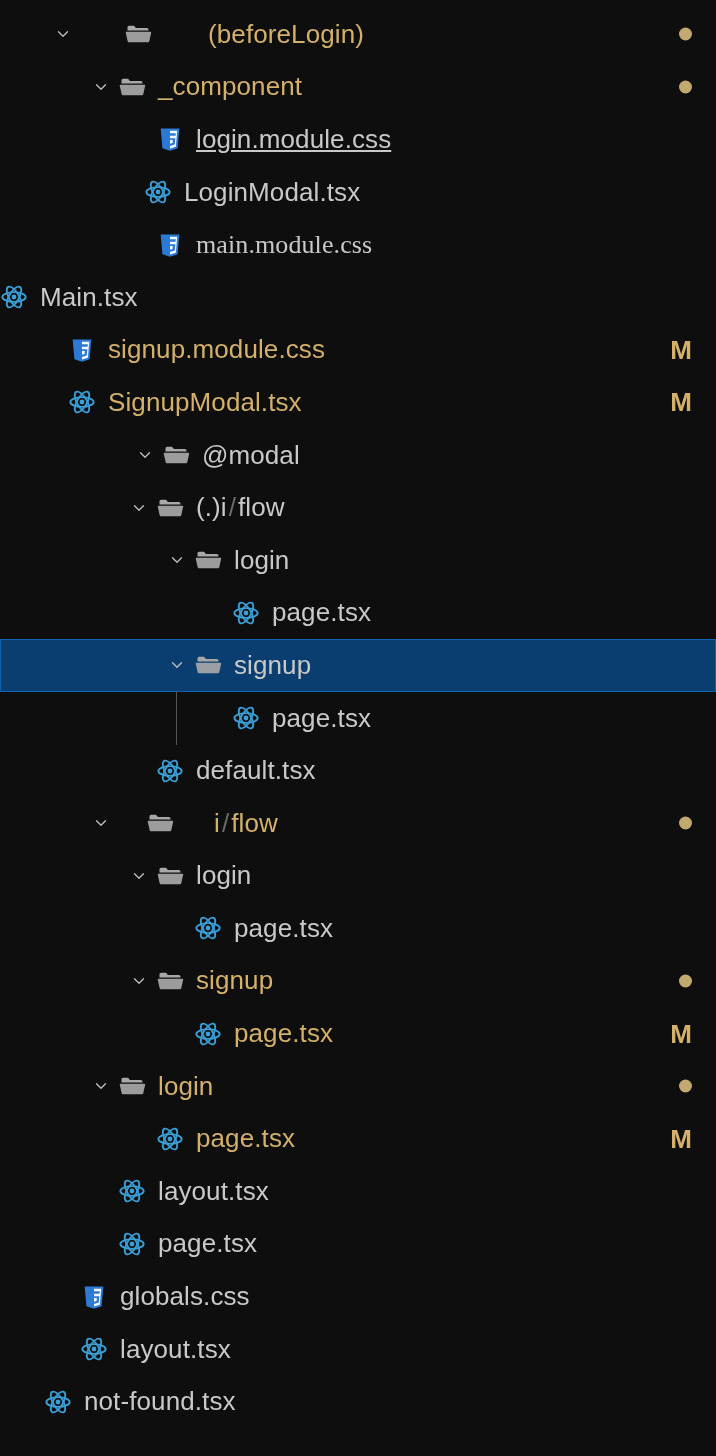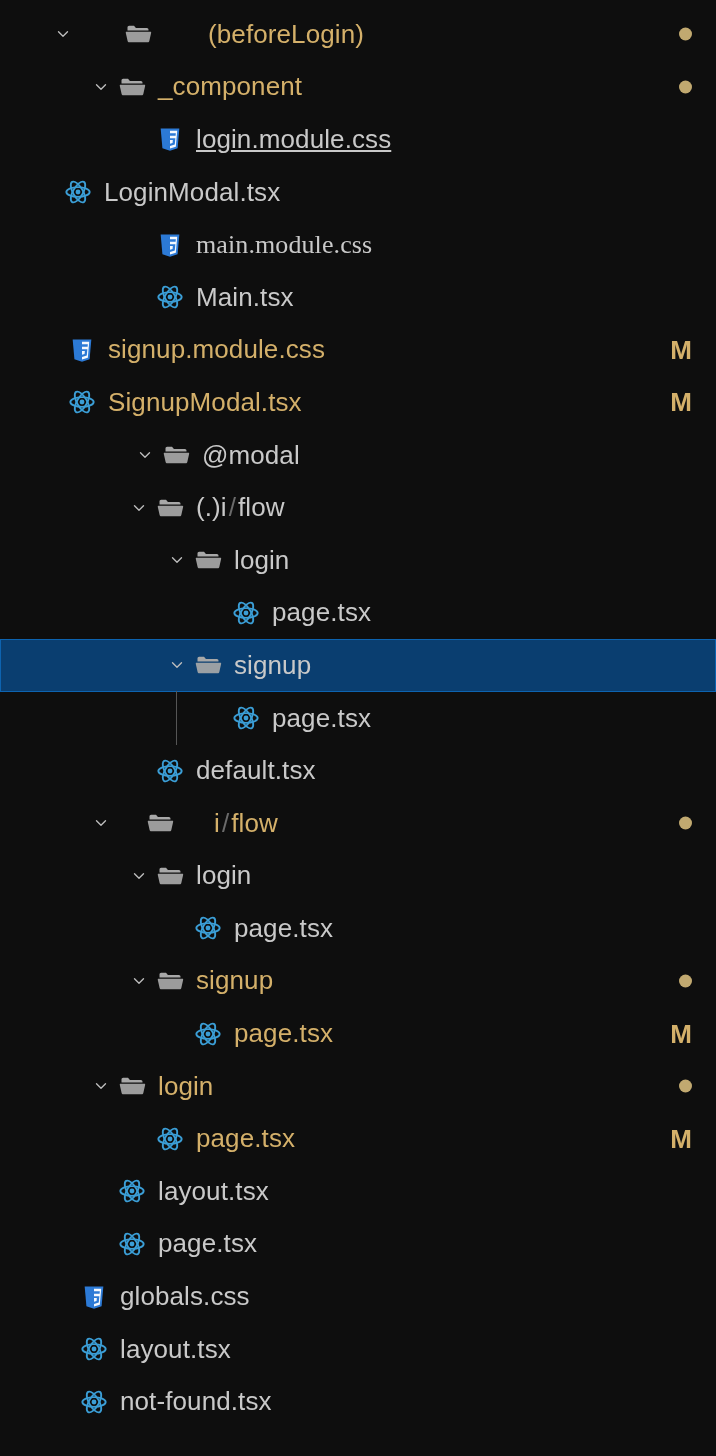--- a/index.html
+++ b/index.html
@@ -137,21 +137,21 @@
     <div class="row" style="padding-left: 156px; text-decoration: underline;">
       <span class="icon">
         <svg viewBox="0 0 24 24">
           <path fill="#2c7ad6" d="M4 3h16l-1.5 17L12 22l-6.5-2L4 3z"></path>
           <path fill="#ffffff" opacity="0.95" d="M12 5v15.2l5-1.5L18.2 5H12z"></path>
           <path fill="#2c7ad6" d="M7 7h10l-.2 2.2H9.4l.2 2.1h7l-.5 5.5L12 18l-4.1-1.2-.3-3h2l.15 1.5L12 16l2.2-.6.25-2.5H7.5L7 7z"></path>
         </svg>
       </span>
       <span class="label">login.module.css</span>
     </div>
-    <div class="row" style="padding-left: 64px;">
+    <div class="row" style="padding-left: 96px; margin-left: 48px;">
       <span class="icon">
         <svg viewBox="0 0 24 24">
           <circle cx="12" cy="12" r="2.1" fill="#3b9ed6"></circle>
           <g fill="none" stroke="#3b9ed6" stroke-width="1.6">
             <ellipse cx="12" cy="12" rx="10" ry="4.2"></ellipse>
             <ellipse cx="12" cy="12" rx="10" ry="4.2" transform="rotate(60 12 12)"></ellipse>
             <ellipse cx="12" cy="12" rx="10" ry="4.2" transform="rotate(120 12 12)"></ellipse>
           </g>
         </svg>
       </span>
@@ -160,21 +160,21 @@
     <div class="row" style="padding-left: 156px; font-family: Liberation Serif, serif;">
       <span class="icon">
         <svg viewBox="0 0 24 24">
           <path fill="#2c7ad6" d="M4 3h16l-1.5 17L12 22l-6.5-2L4 3z"></path>
           <path fill="#ffffff" opacity="0.95" d="M12 5v15.2l5-1.5L18.2 5H12z"></path>
           <path fill="#2c7ad6" d="M7 7h10l-.2 2.2H9.4l.2 2.1h7l-.5 5.5L12 18l-4.1-1.2-.3-3h2l.15 1.5L12 16l2.2-.6.25-2.5H7.5L7 7z"></path>
         </svg>
       </span>
       <span class="label">main.module.css</span>
     </div>
-    <div class="row" style="padding-left: 156px;">
+    <div class="row" style="">
       <span class="icon">
         <svg viewBox="0 0 24 24">
           <circle cx="12" cy="12" r="2.1" fill="#3b9ed6"></circle>
           <g fill="none" stroke="#3b9ed6" stroke-width="1.6">
             <ellipse cx="12" cy="12" rx="10" ry="4.2"></ellipse>
             <ellipse cx="12" cy="12" rx="10" ry="4.2" transform="rotate(60 12 12)"></ellipse>
             <ellipse cx="12" cy="12" rx="10" ry="4.2" transform="rotate(120 12 12)"></ellipse>
           </g>
         </svg>
       </span>
@@ -457,21 +457,21 @@
           <circle cx="12" cy="12" r="2.1" fill="#3b9ed6"></circle>
           <g fill="none" stroke="#3b9ed6" stroke-width="1.6">
             <ellipse cx="12" cy="12" rx="10" ry="4.2"></ellipse>
             <ellipse cx="12" cy="12" rx="10" ry="4.2" transform="rotate(60 12 12)"></ellipse>
             <ellipse cx="12" cy="12" rx="10" ry="4.2" transform="rotate(120 12 12)"></ellipse>
           </g>
         </svg>
       </span>
       <span class="label">layout.tsx</span>
     </div>
-    <div class="row" style="padding-left: 80px;">
+    <div class="row" style="padding-left: 44px;">
       <span class="icon">
         <svg viewBox="0 0 24 24">
           <circle cx="12" cy="12" r="2.1" fill="#3b9ed6"></circle>
           <g fill="none" stroke="#3b9ed6" stroke-width="1.6">
             <ellipse cx="12" cy="12" rx="10" ry="4.2"></ellipse>
             <ellipse cx="12" cy="12" rx="10" ry="4.2" transform="rotate(60 12 12)"></ellipse>
             <ellipse cx="12" cy="12" rx="10" ry="4.2" transform="rotate(120 12 12)"></ellipse>
           </g>
         </svg>
       </span>

